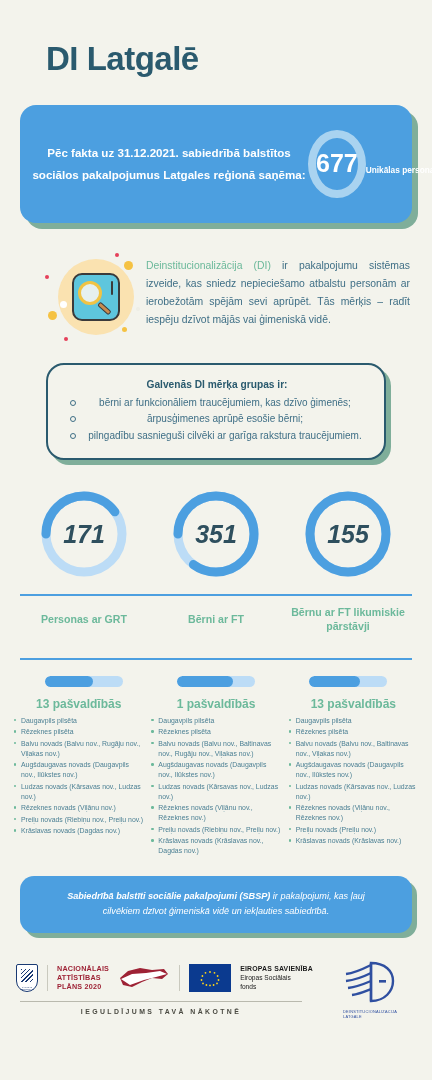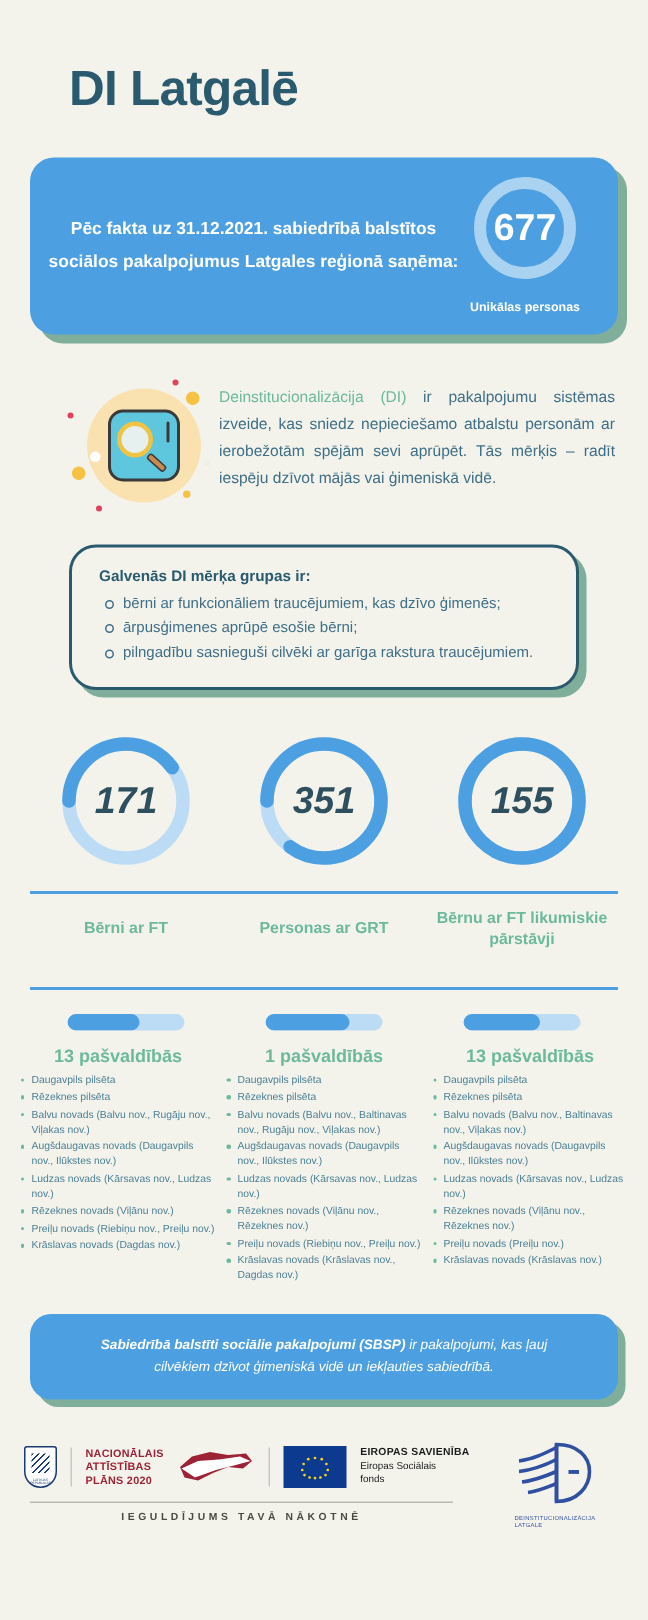--- a/index.html
+++ b/index.html
@@ -32,21 +32,21 @@
   .banner {
     position: relative; background: #4c9fe0; border-radius: 16px;
     height: 118px; display: flex; align-items: center;
     padding: 0 14px 0 10px;
   }
   .banner-text {
     flex: 1; color: #ffffff; font-size: 11.6px; font-weight: bold;
     text-align: center; line-height: 1.85;
   }
   .donut-677 {
-    width: 84px; display: flex; flex-direction: column; align-items: center;
+    width: 84px; display: flex; align-items: center;
     margin-right: 6px;
   }
   .ring677 {
     width: 68px; height: 68px; border-radius: 50%;
     border: 8px solid #a9d3f0;
     display: flex; align-items: center; justify-content: center;
   }
   .ring677 span { font-size: 25px; font-weight: bold; color: #ffffff; }
   .donut-677 .cap { margin-top: 13px; font-size: 8.3px; font-weight: bold; color: #ffffff; white-space: nowrap; }
 
@@ -81,21 +81,21 @@
   .d7 { left: 80px; top: 78px; width: 5px; height: 5px; background: #f5c243; }
   .d8 { left: 94px; top: 58px; width: 4px; height: 4px; background: #eeeee6; }
 
   .di-text {
     flex: 1; font-size: 10.4px; color: #3f6f86; line-height: 1.75;
     text-align: justify; padding-top: 8px;
   }
   .di-text .lead { color: #6cb99b; }
 
   
-  .tg-wrap { position: relative; margin: 18px 46px 0 46px; }
+  .tg-wrap { position: relative; margin: 18px 46px 0 46px; text-align: center; }
   .tg-shadow {
     position: absolute; left: 5px; top: 5px; right: -5px; bottom: -5px;
     background: #7fae9a; border-radius: 18px;
   }
   .tg-box {
     position: relative; background: #f3f3ec; border: 2px solid #2a5a6e;
     border-radius: 18px; padding: 14px 16px 14px 18px;
   }
   .tg-title { font-size: 10.2px; font-weight: bold; color: #2a5a6e; margin-bottom: 5px; }
   .tg-list { list-style: none; }
@@ -267,24 +267,24 @@
         </svg>
         <div class="dnum">155</div>
       </div>
     </div>
   </div>
 
   <div class="rule"></div>
 
   <div class="labels">
     <div class="lcol">
+        <span>Personas ar GRT</span>
+      </div>
+    <div class="lcol">
         <span>Bērni ar FT</span>
-      </div>
-    <div class="lcol">
-        <span>Personas ar GRT</span>
       </div>
     <div class="lcol">
         <span>Bērnu ar FT likumiskie pārstāvji</span>
       </div>
   </div>
 
   <div class="rule"></div>
 
   <div class="bars">
     <div class="bcol">

